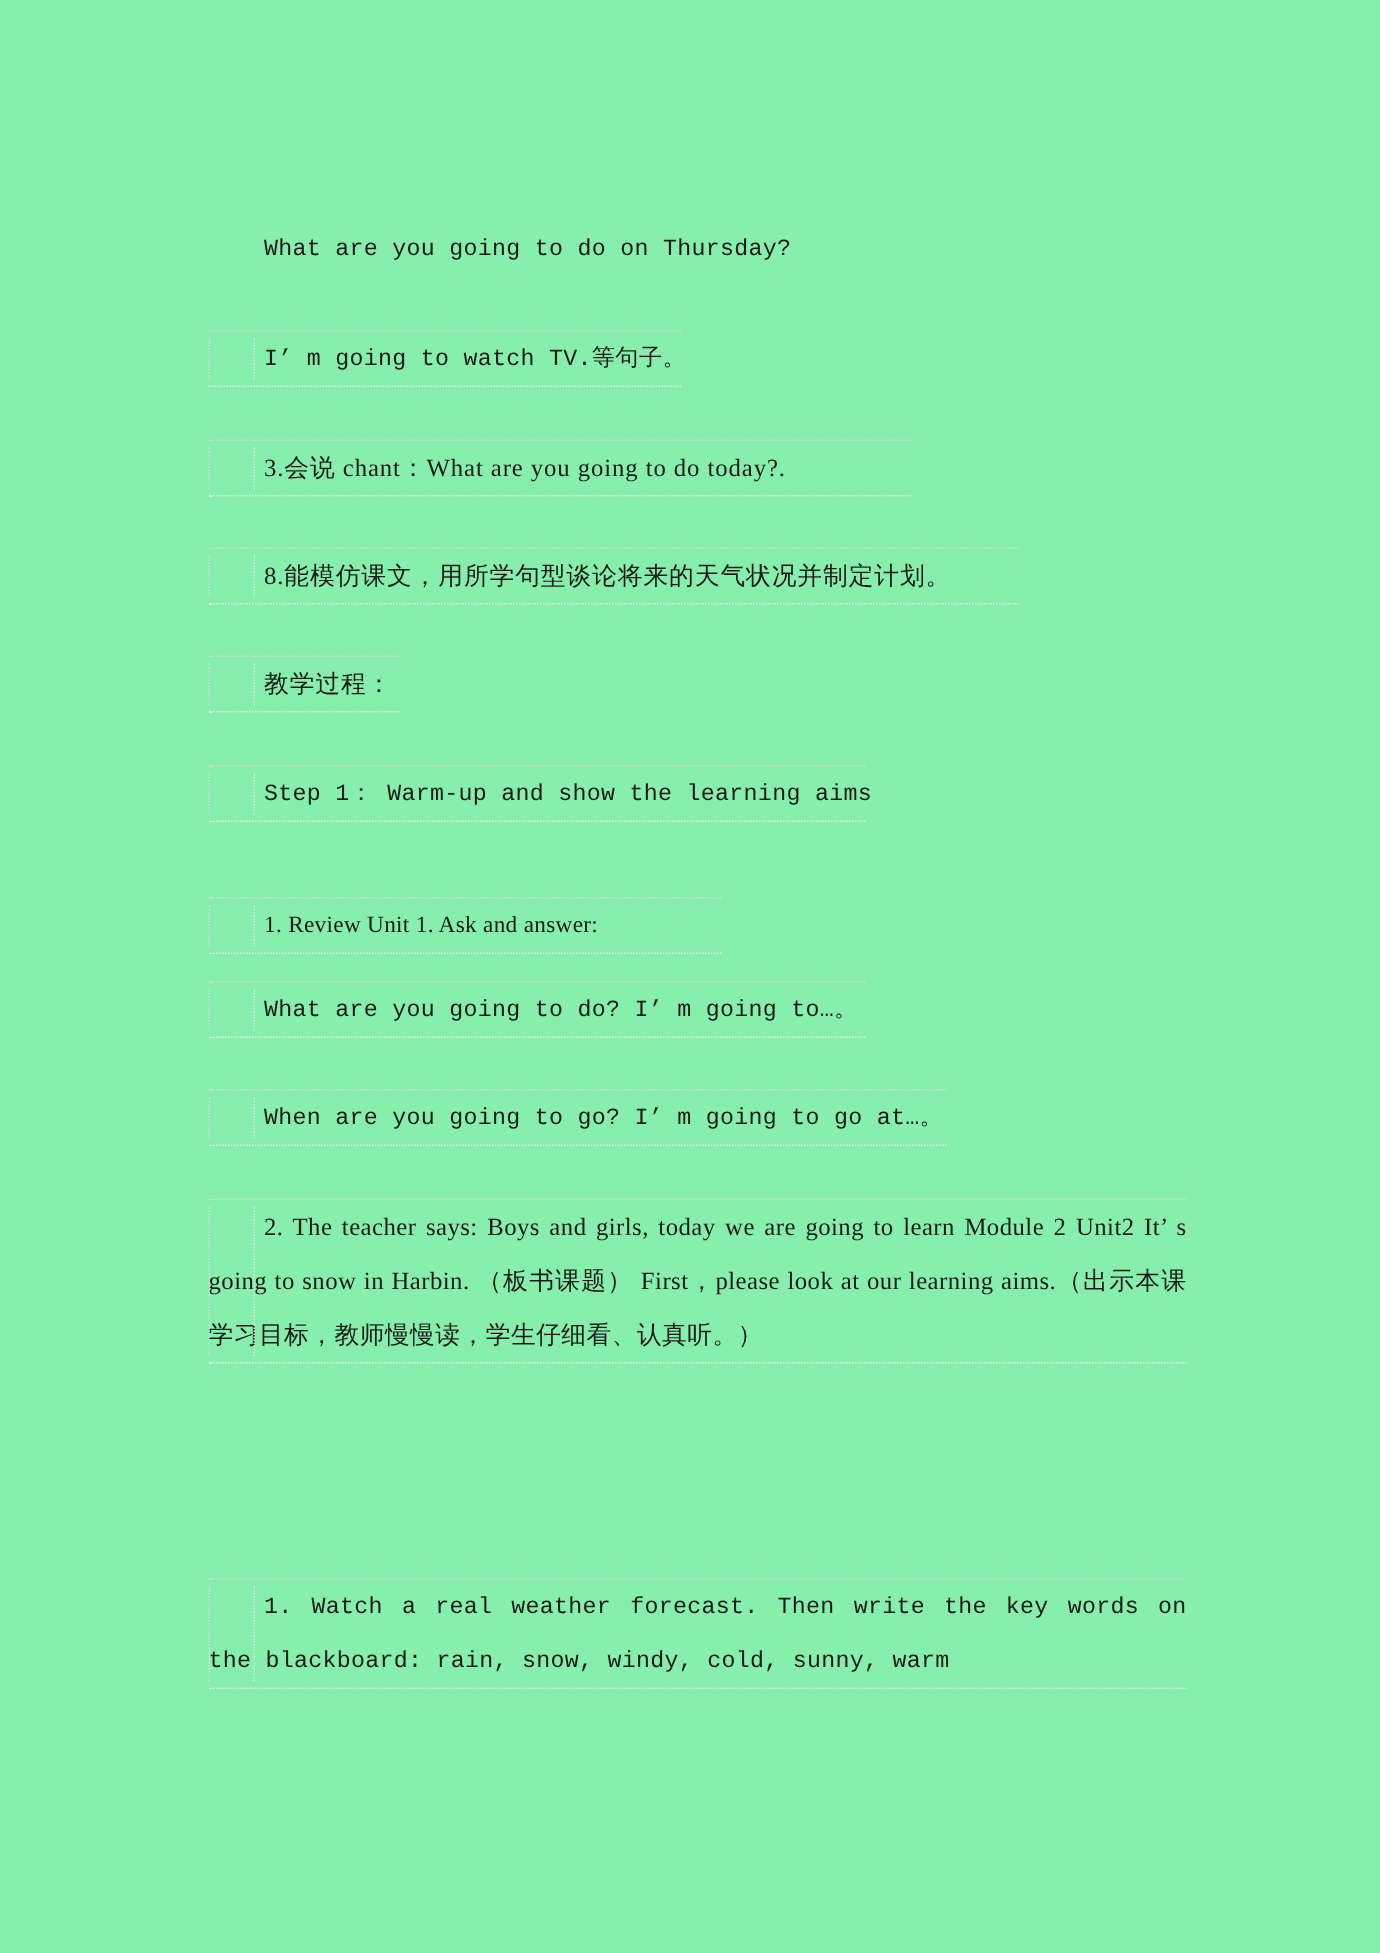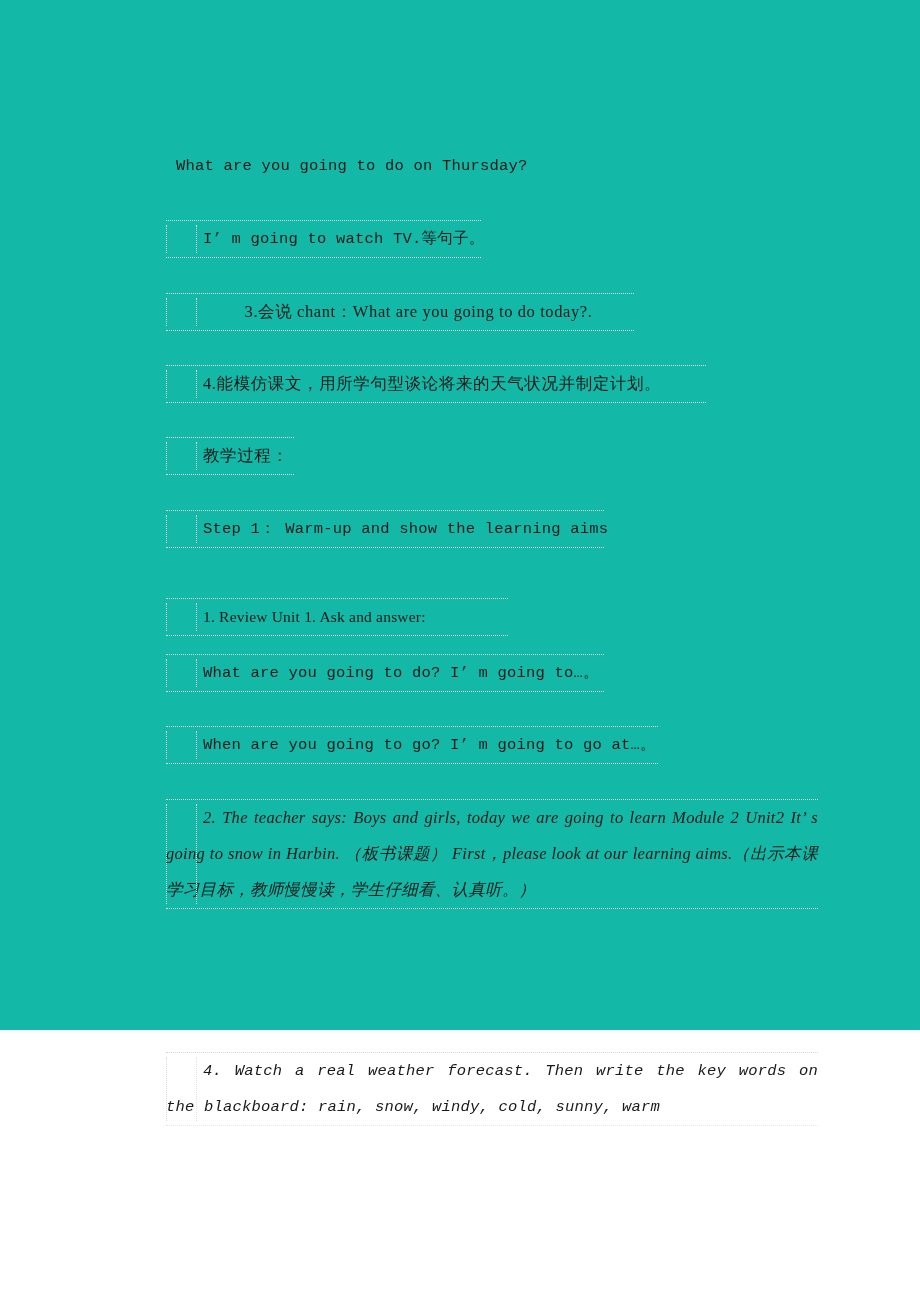--- a/index.html
+++ b/index.html
@@ -13,52 +13,50 @@
       position: relative;
       overflow: hidden;
       font-family: "Liberation Serif", "DejaVu Serif", serif;
       color: #1a1a1a;
     }
     .page {
       position: absolute;
       left: 0;
       top: 0;
       width: 920px;
-      height: 1030px;
-      background: #14b8a6;
+      height: 1302px;
+      background: #86efac;
     }
     .para {
       position: absolute;
       left: 139px;
       width: 652px;
       font-size: 16.5px;
       line-height: 36px;
       letter-spacing: 0.6px;
       white-space: nowrap;
     }
     .para.wrap {
       white-space: normal;
       text-align: justify;
       text-align-last: left;
       letter-spacing: 0.3px;
-      font-style: italic;
     }
     .para .indent {
       display: inline-block;
       width: 37px;
     }
     .para.mono {
       font-family: "Liberation Mono", "DejaVu Sans Mono", monospace;
       font-size: 15.5px;
       letter-spacing: 0.2px;
     }
     .dots {
       border-top: 1px dotted #d8d8d8;
       border-bottom: 1px dotted #e6e6e6;
-      margin-left: 27px;
     }
     .dots::before {
       content: "";
       position: absolute;
       left: 0;
       top: 4px;
       bottom: 4px;
       width: 0;
       border-left: 1px dotted #dcdcdc;
     }
@@ -78,26 +76,26 @@
 <div class="page">
 
   <div class="para mono" style="top:148px;">
     <span class="indent"></span><span>What are you going to do on Thursday?</span>
   </div>
 
   <div class="para mono dots" style="top:220px; width:315px;">
     <span class="indent"></span><span>I’ m going to watch TV.等句子。</span>
   </div>
 
-  <div class="para dots" style="top:293px; width:468px;text-align:center;">
+  <div class="para dots" style="top:293px; width:468px;">
     <span class="indent"></span><span>3.会说 chant：What are you going to do today?.</span>
   </div>
 
   <div class="para dots" style="top:365px; width:540px;">
-    <span class="indent"></span><span>4.能模仿课文，用所学句型谈论将来的天气状况并制定计划。</span>
+    <span class="indent"></span><span>8.能模仿课文，用所学句型谈论将来的天气状况并制定计划。</span>
   </div>
 
   <div class="para dots" style="top:437px; width:128px;">
     <span class="indent"></span><span>教学过程：</span>
   </div>
 
   <div class="para mono dots" style="top:510px; width:438px;text-align:center;">
     <span class="indent"></span><span>Step 1： Warm-up and show the learning aims</span>
   </div>
 
@@ -112,16 +110,16 @@
   <div class="para mono dots" style="top:726px; width:492px;">
     <span class="indent"></span><span>When are you going to go? I’ m going to go at…。</span>
   </div>
 
   <div class="para wrap dots" style="top:799px;">
     <span class="indent"></span><span>2. The teacher says: Boys and girls, today we are going to learn Module 2 Unit2 It’ s going to snow in Harbin. （板书课题） First，please look at our learning aims.（出示本课学习目标，教师慢慢读，学生仔细看、认真听。）</span>
   </div>
 
 
   <div class="para wrap mono dots" style="top:1052px;">
-    <span class="indent"></span><span>4. Watch a real weather forecast. Then write the key words on the blackboard: rain, snow, windy, cold, sunny, warm</span>
+    <span class="indent"></span><span>1. Watch a real weather forecast. Then write the key words on the blackboard: rain, snow, windy, cold, sunny, warm</span>
   </div>
 
 </div>
 
 </body></html>

